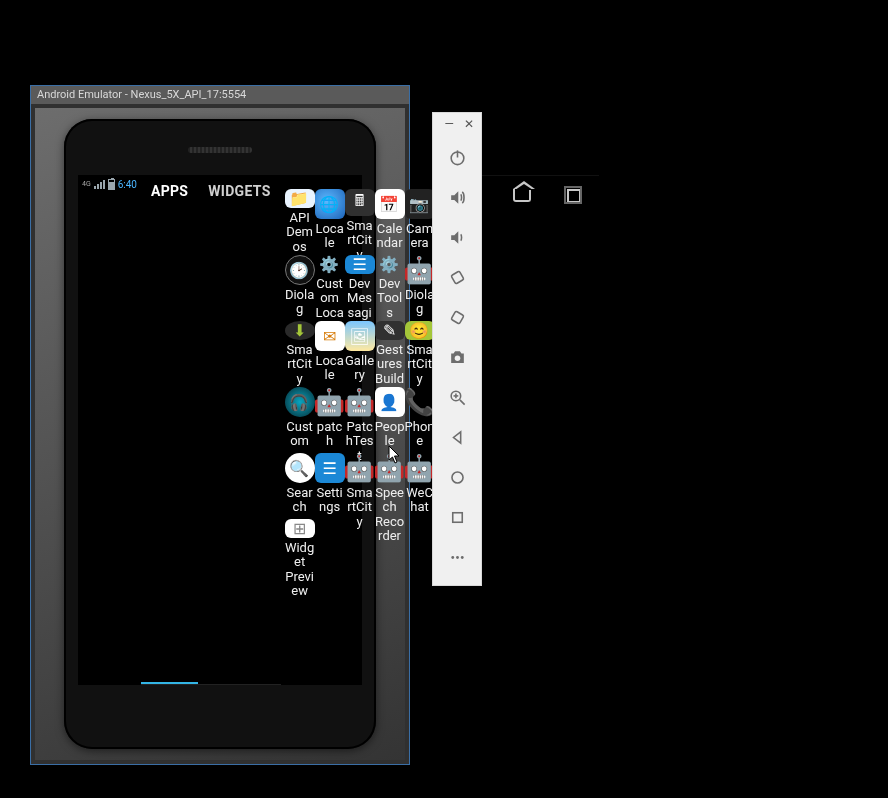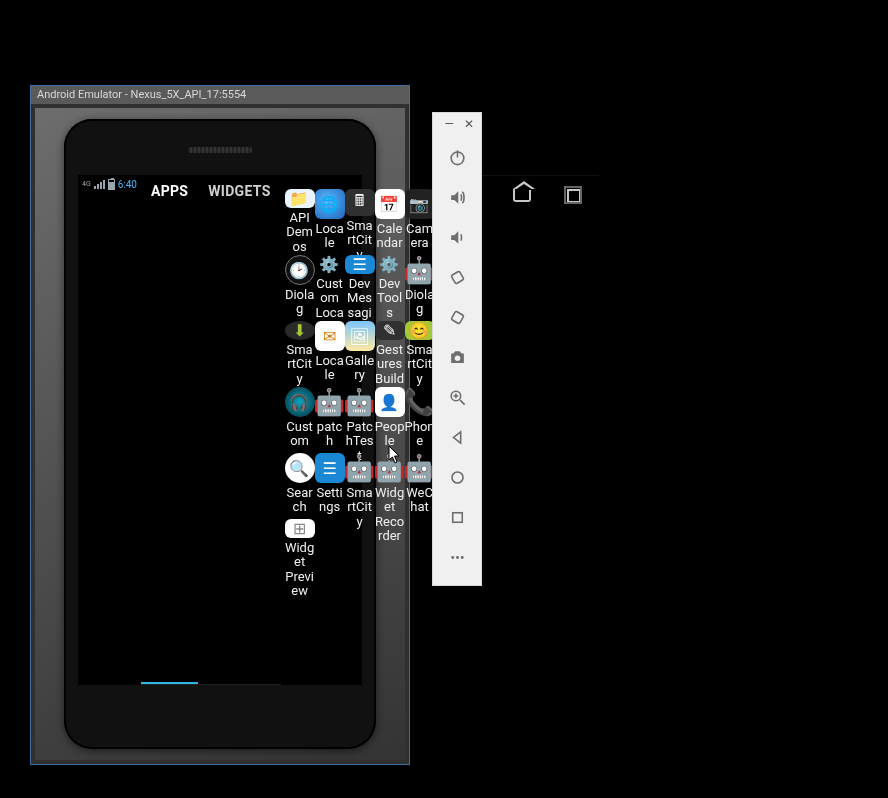--- a/index.html
+++ b/index.html
@@ -329,21 +329,21 @@
             <div class="app">
               <div class="app-icon bg-blue">☰</div>
               <div class="app-label">Settings</div>
             </div>
             <div class="app">
               <div class="app-icon bg-android">🤖</div>
               <div class="app-label">SmartCity</div>
             </div>
             <div class="app">
               <div class="app-icon bg-android">🤖</div>
-              <div class="app-label">Widget Recorder</div>
+              <div class="app-label">Speech Recorder</div>
             </div>
             <div class="app">
               <div class="app-icon bg-android">🤖</div>
               <div class="app-label">WeChat</div>
             </div>
             <div class="app">
               <div class="app-icon bg-widget">⊞</div>
               <div class="app-label">Widget Preview</div>
             </div>
           </div>

